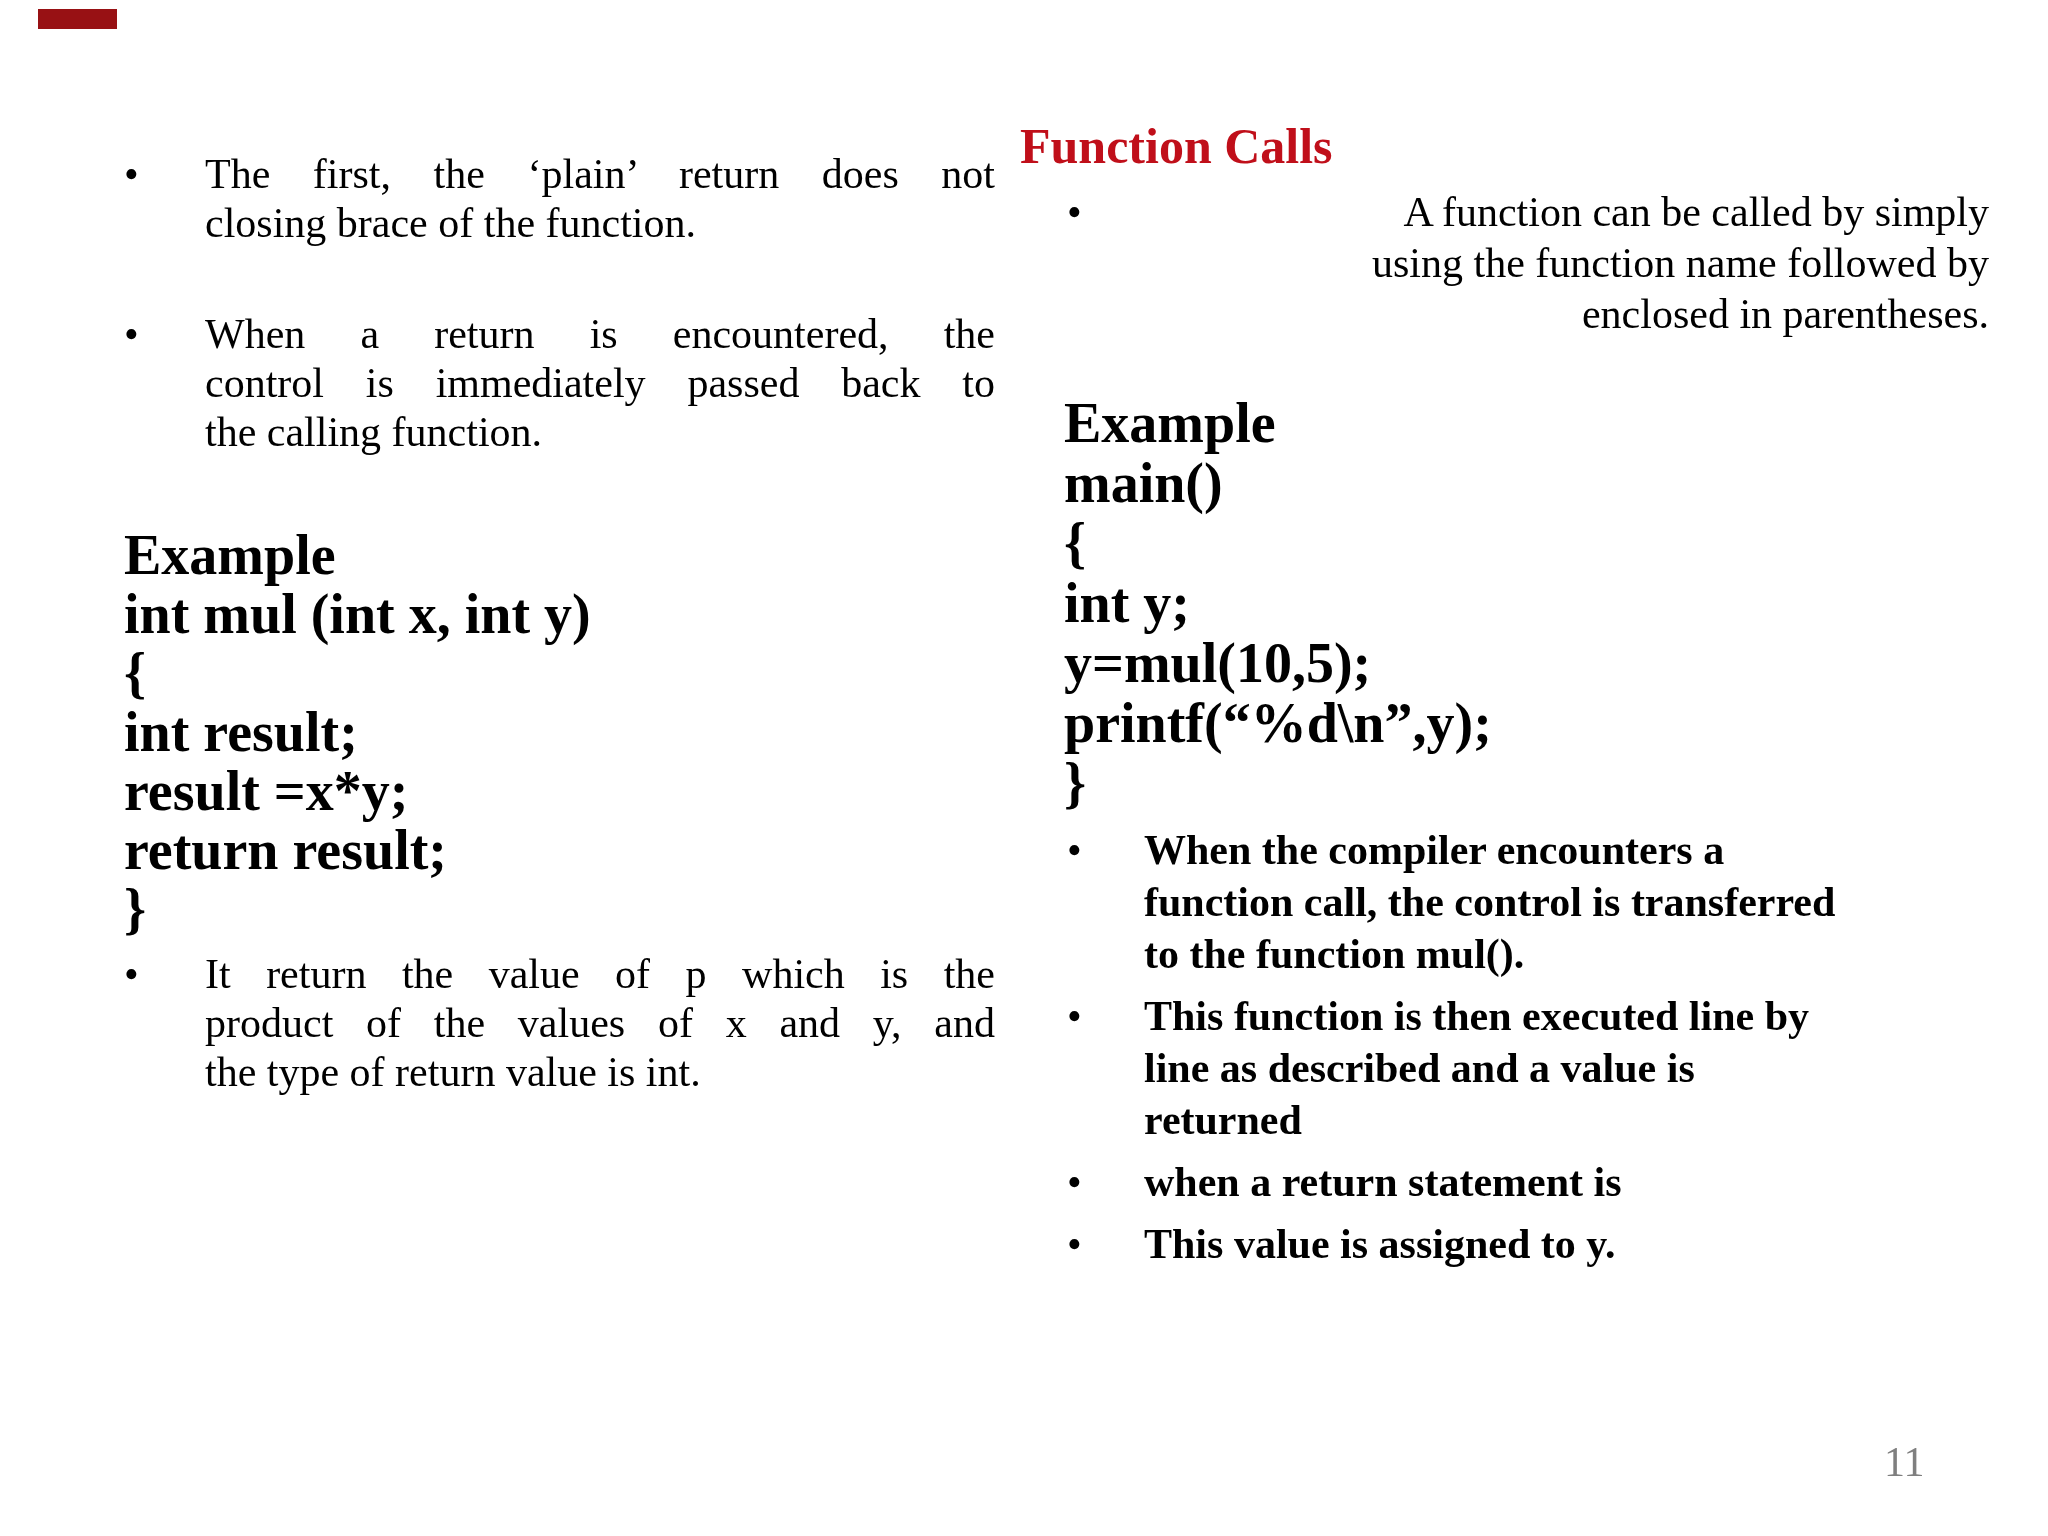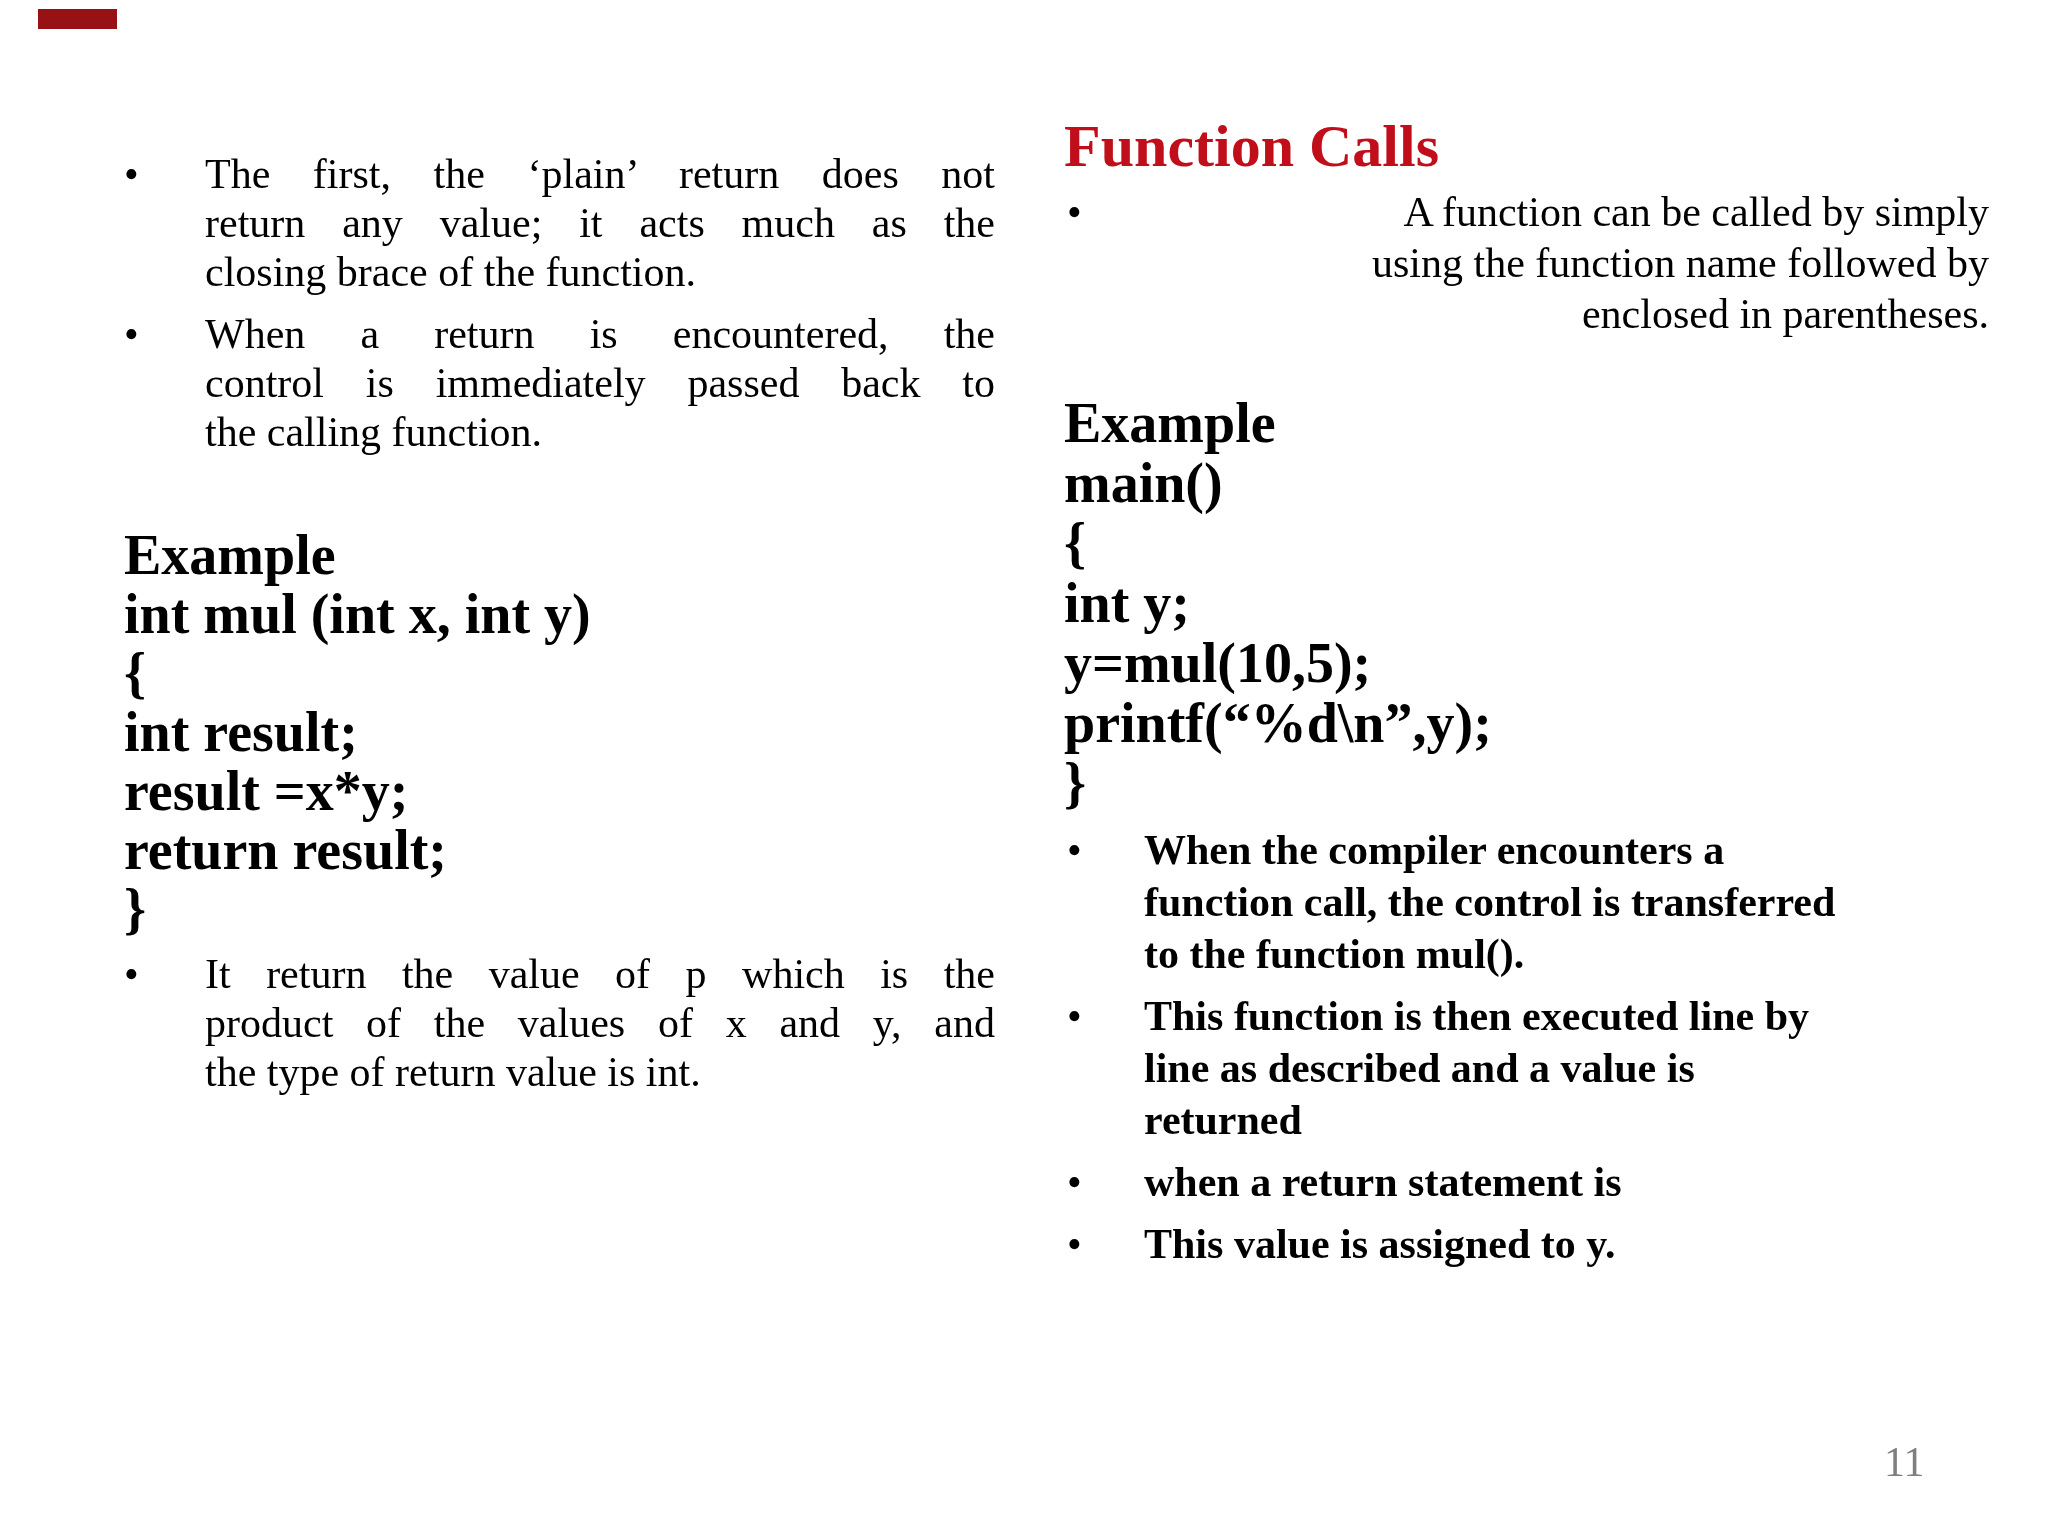--- a/index.html
+++ b/index.html
@@ -47,22 +47,22 @@
   .rstack .bullet {
     position: static;
     margin-bottom: 10px;
     line-height: 52px;
   }
   .rstack .marker { width: 77px; }
   .rstack .btext { width: 845px; flex: none; font-weight: bold; }
   
   .fc-heading {
     position: absolute;
-    left: 1064px; top: 118px;
-    font-size: 60px;
+    left: 1020px; top: 118px;
+    font-size: 50px;
     font-weight: bold;
     line-height: 56px;
     color: var(--heading-color, #c00f1a);
     white-space: nowrap;
   }
   .codeblock {
     position: absolute;
     font-size: 56px;
     font-weight: bold;
     white-space: nowrap;
@@ -82,21 +82,20 @@
 <body>
 
 <div class="slide">
 
   <div class="accent-bar"></div>
 
   <div class="bullet left-b just" style="top:150px">
     <span class="marker">•</span>
     <span class="btext">
       <span class="line" style="display:block">The first, the ‘plain’ return does not</span>
-      <span class="line" style="display:block">return any value; it acts much as the</span>
       <span class="line" style="display:block">closing brace of the function.</span>
     </span>
   </div>
 
   <div class="bullet left-b just" style="top:310px">
     <span class="marker">•</span>
     <span class="btext">
       <span class="line" style="display:block">When a return is encountered, the</span>
       <span class="line" style="display:block">control is immediately passed back to</span>
       <span class="line" style="display:block">the calling function.</span>

